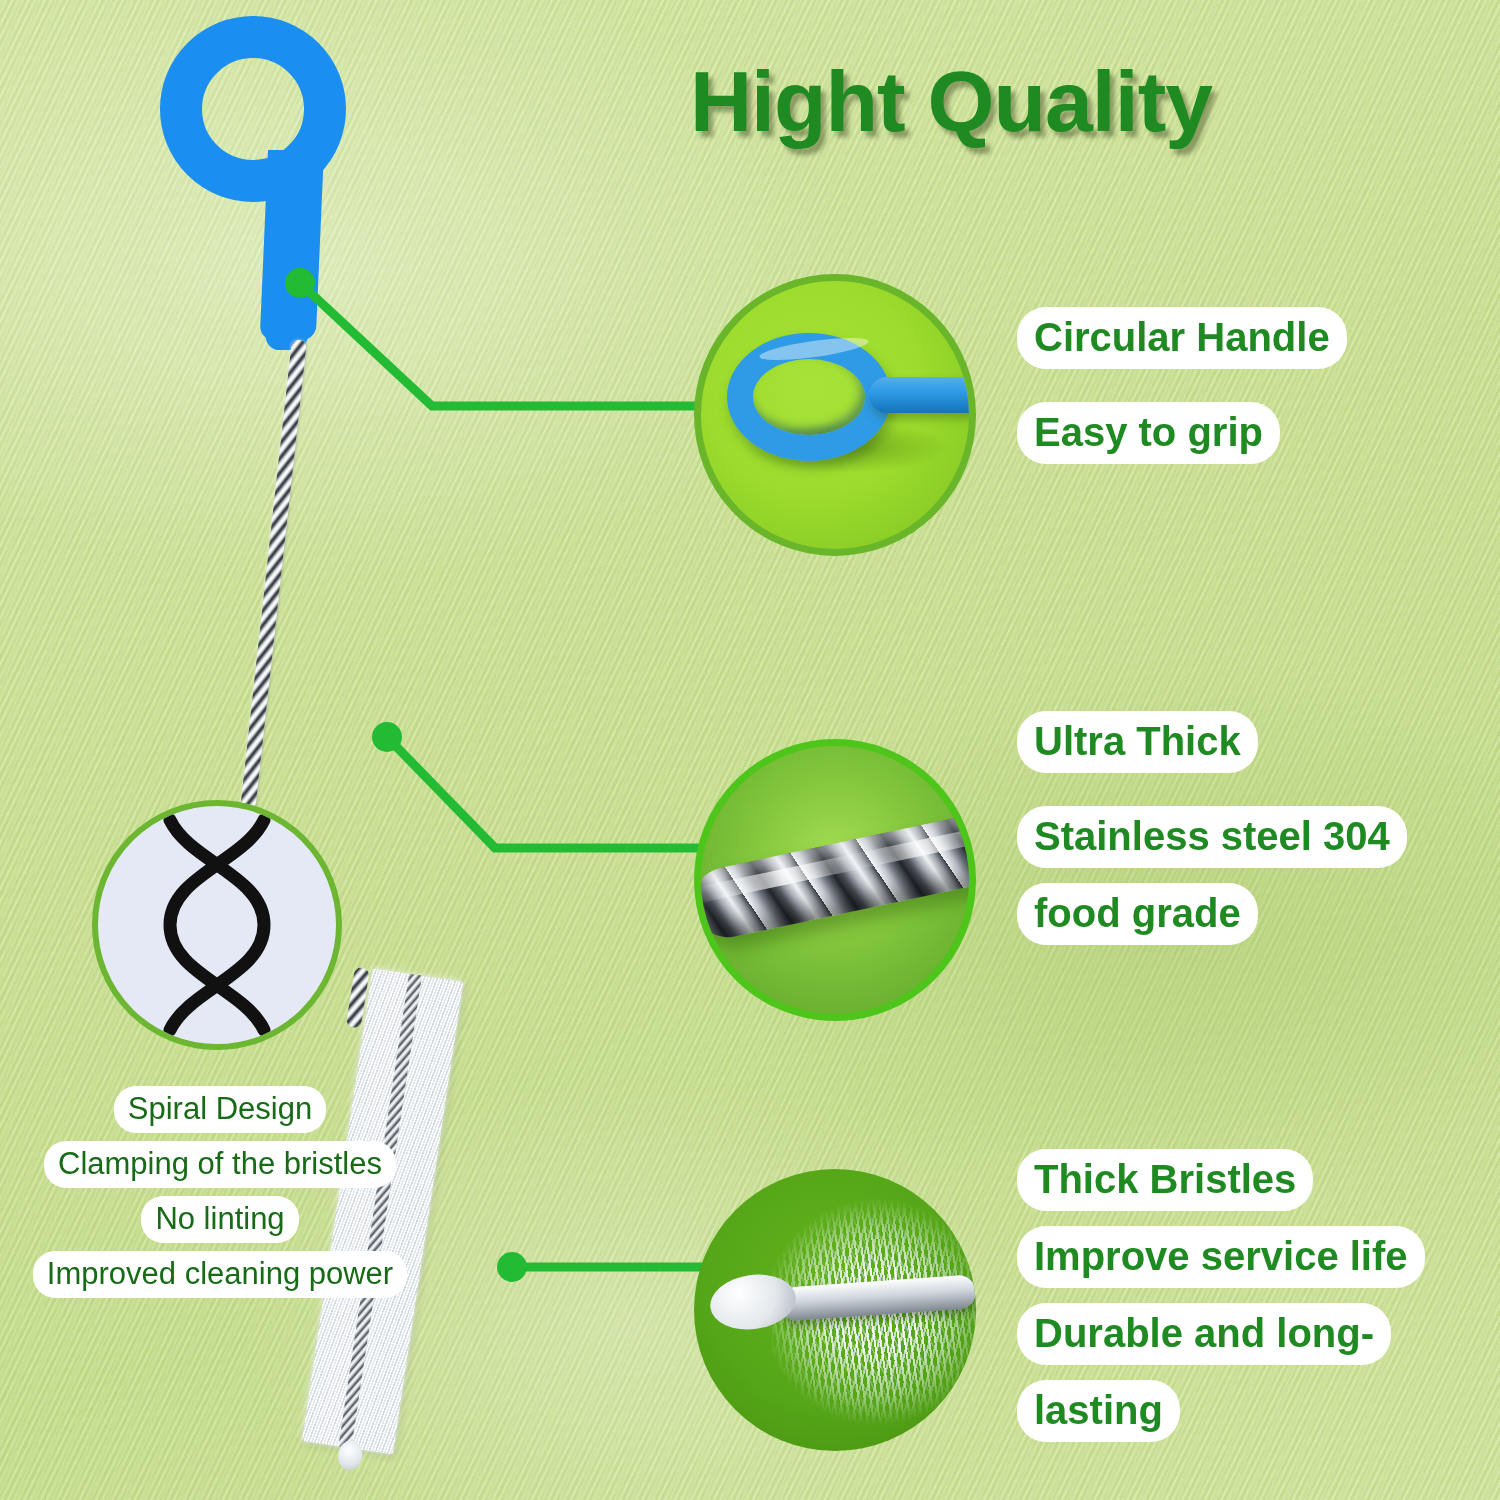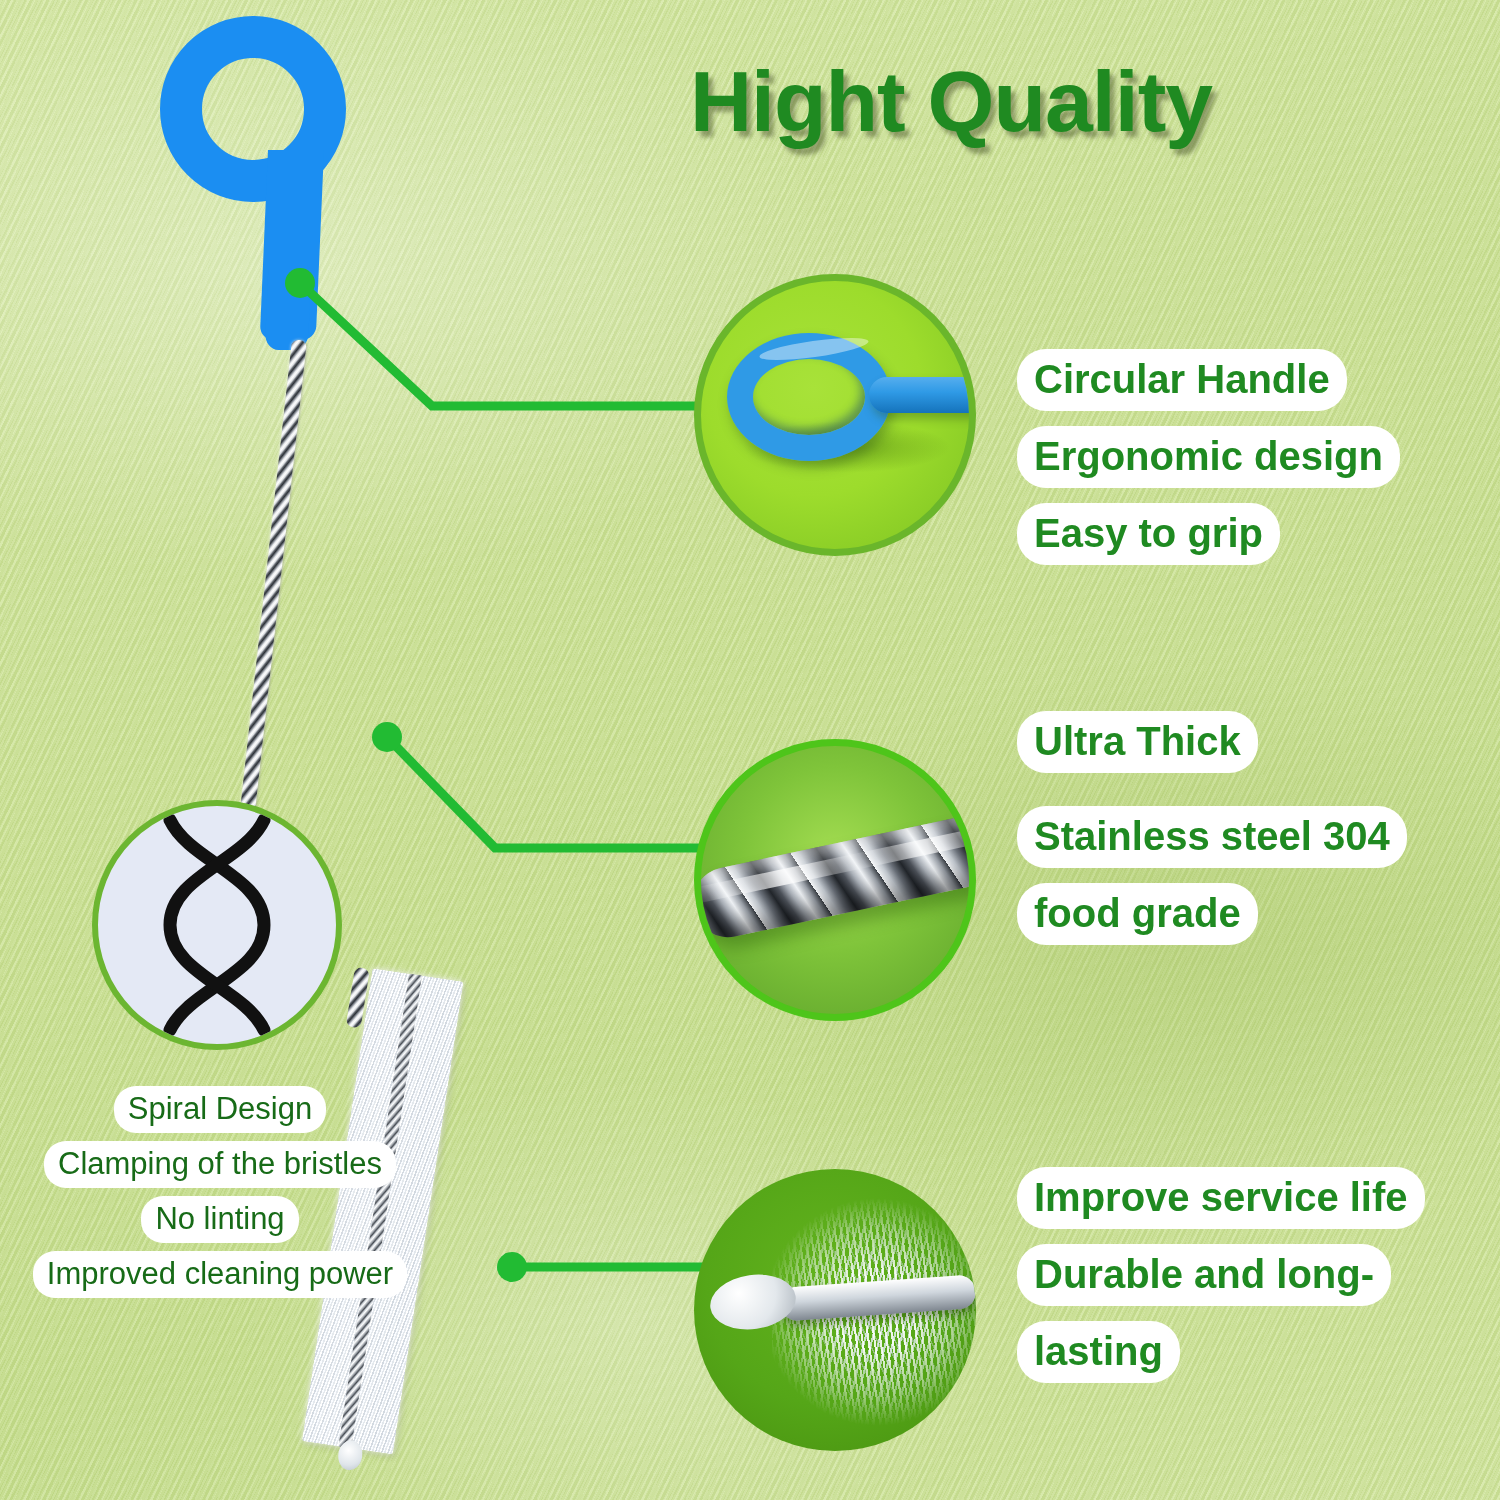--- a/index.html
+++ b/index.html
@@ -188,21 +188,21 @@
     color:#1f8a21;
     font-weight:bold;
     font-size:40px;
     line-height:1.0;
     padding:7px 14px 9px 14px;
     border-radius:26px;
     margin-bottom:21px;
     white-space:nowrap;
     box-shadow:0 0 0 3px #ffffff;
   }
-  .t1{left:1020px; top:310px;margin-top:42px;}
+  .t1{left:1020px; top:310px;}
   .t2{left:1020px; top:714px;}
   .t3{left:1020px; top:1152px;}
 
   .lgroup{position:absolute; left:10px; top:1088px; width:420px; text-align:center;}
   .lline{
     display:inline-block;
     background:#ffffff;
     color:#176b17;
     font-weight:normal;
     font-size:31px;
@@ -260,33 +260,33 @@
   </div>
 
   <div class="callout c3">
     <div class="p3-bundle"></div>
     <div class="p3-spine"></div>
     <div class="p3-tip"></div>
   </div>
 
   <div class="tgroup t1">
     <div class="tline">Circular Handle</div><br>
-    <div class="tline">Ergonomic design</div><br>
+    <br>
     <div class="tline">Easy to grip</div>
   </div>
 
   <div class="tgroup t2">
     <div class="tline">Ultra Thick</div><br>
     <br>
     <div class="tline">Stainless steel 304</div><br>
     <div class="tline">food grade</div>
   </div>
 
   <div class="tgroup t3">
-    <br>
+    <div class="tline">Thick  Bristles</div><br>
     <div class="tline">Improve service life</div><br>
     <div class="tline">Durable and long-</div><br>
     <div class="tline">lasting</div>
   </div>
 
   <div class="spiral-circle">
     <svg width="238" height="238" viewBox="0 0 238 238" xmlns="http://www.w3.org/2000/svg">
       <path d="M72 14 C 92 56, 166 70, 166 119 C 166 168, 92 182, 72 224" fill="none" stroke="#111111" stroke-width="13" stroke-linecap="round"></path>
       <path d="M166 14 C 146 56, 72 70, 72 119 C 72 168, 146 182, 166 224" fill="none" stroke="#111111" stroke-width="13" stroke-linecap="round"></path>
     </svg>

